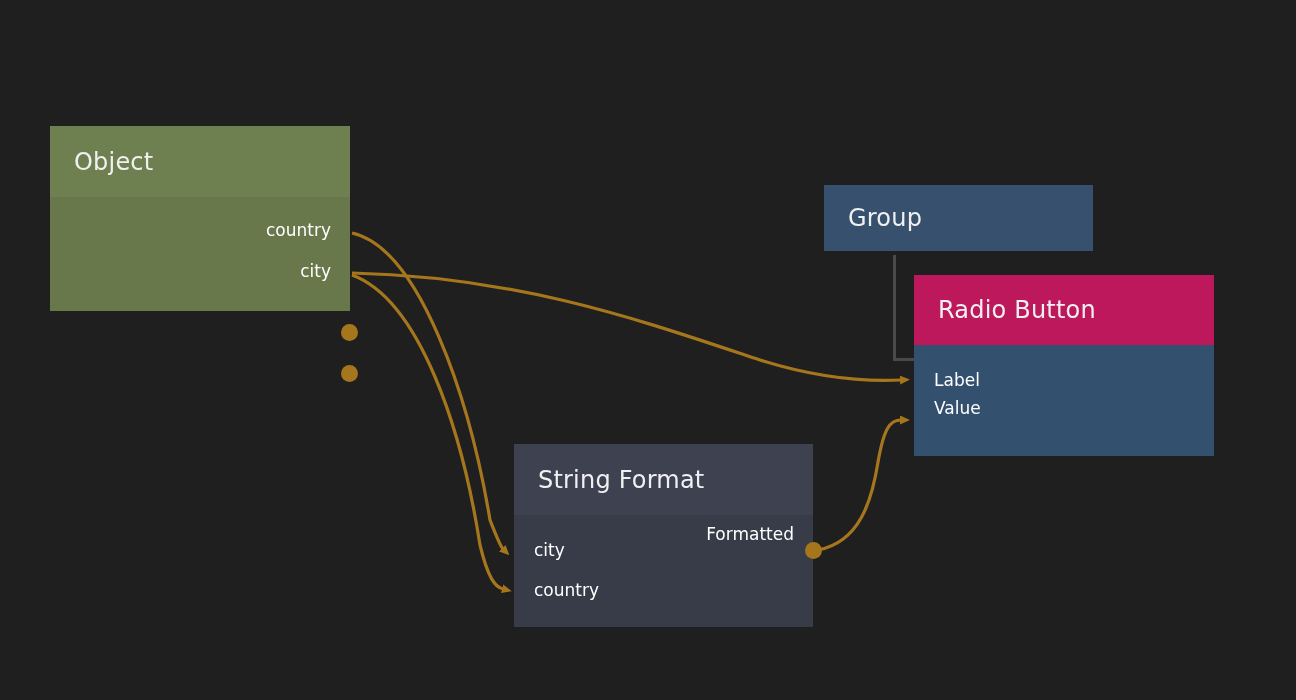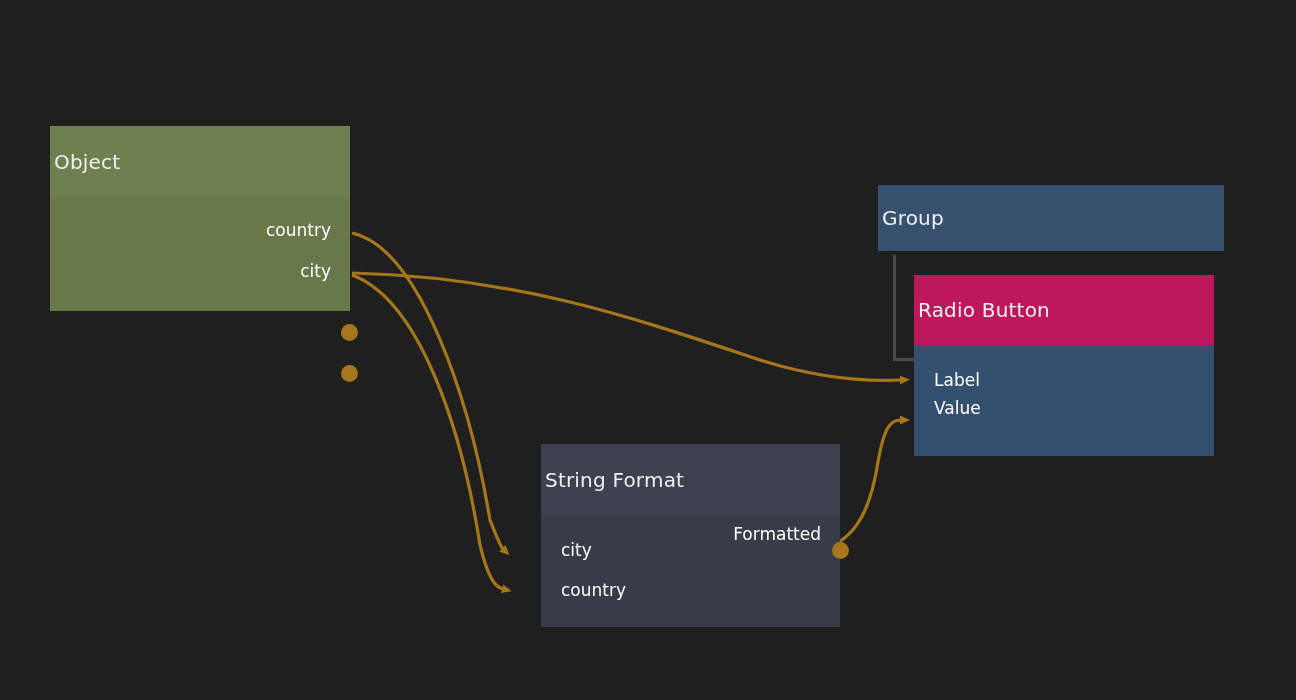--- a/index.html
+++ b/index.html
@@ -33,23 +33,23 @@
   .node {
     position: absolute;
     box-sizing: border-box;
     z-index: 10;
     overflow: visible;
   }
   .node-header {
     box-sizing: border-box;
     display: flex;
     align-items: center;
-    padding-left: 4px;
+    padding-left: 24px;
     color: #f0f0f0;
-    font-size: 20px;
+    font-size: 24px;
     letter-spacing: 0.2px;
   }
   .node-body {
     box-sizing: border-box;
     position: relative;
   }
   .port-row {
     position: absolute;
     height: 22px;
     display: flex;
@@ -84,23 +84,23 @@
   #node-object .node-header {
     height: 71px;
     background: #6f8050;
   }
   #node-object .node-body {
     height: 114px;
     background: #68784b;
   }
   
   #node-group {
-    left: 878px;
+    left: 824px;
     top: 185px;
-    width: 346px;
+    width: 269px;
     height: 66px;
   }
   #node-group .node-header {
     height: 66px;
     background: #37506e;
   }
   
   #group-bracket {
     position: absolute;
     left: 893px;
@@ -126,21 +126,20 @@
   #node-radio-button .node-body {
     height: 111px;
     background: #33506e;
   }
   
   #node-string-format {
     left: 514px;
     top: 444px;
     width: 299px;
     height: 183px;
-    margin-left: 27px;
   }
   #node-string-format .node-header {
     height: 71px;
     background: #3d4150;
   }
   #node-string-format .node-body {
     height: 112px;
     background: #383c48;
   }
 </style>

